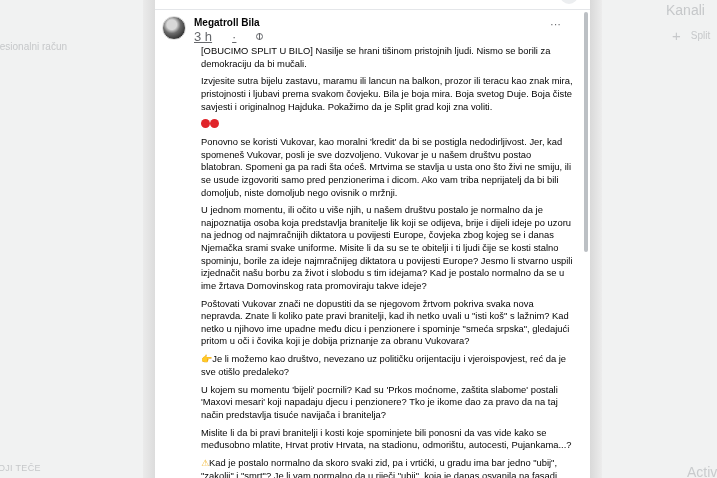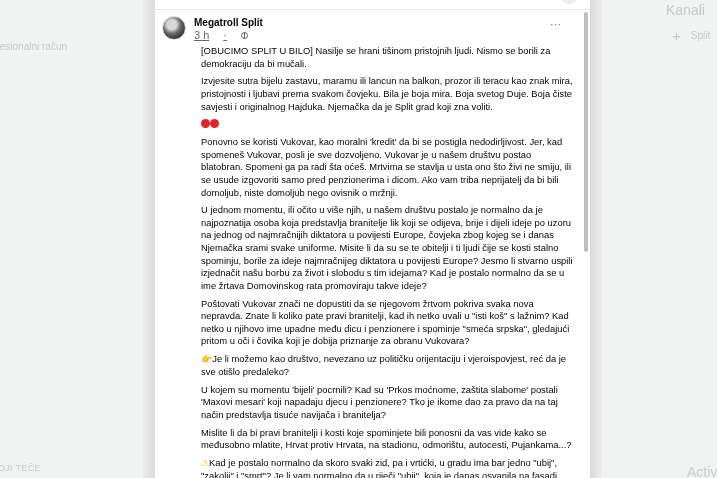--- a/index.html
+++ b/index.html
@@ -68,21 +68,21 @@
     position: absolute; left: 0; top: 11px; width: 428px; padding: 0 6px 0 6px;
   }
   .post-head { display: flex; align-items: flex-start; height: 34px; padding-top: 5px; position: relative; }
   .avatar {
     width: 24px; height: 24px; border-radius: 50%; margin-left: 1px;
     background: radial-gradient(circle at 40% 35%, #d8d8d8 0 25%, #6c6c6c 45%, #2a2a2a 80%);
     border: 1px solid #e0e0e0;
   }
   .post-meta { margin-left: 8px; margin-top: 1px; }
   .author { font-size: 10px; font-weight: bold; color: #050505; }
-  .time-row { font-size: 11px; color: #65676b; display: flex; align-items: center; gap: 14px; margin-top: 1px; text-decoration: underline; }
+  .time-row { font-size: 13px; color: #65676b; display: flex; align-items: center; gap: 20px; margin-top: 1px; text-decoration: underline; }
   .globe {
     display: inline-block; width: 7px; height: 7px; border: 1px solid #65676b; border-radius: 50%;
     position: relative;
   }
   .globe::after {
     content: ""; position: absolute; left: 2px; top: -1px; width: 1px; height: 7px; background: #65676b;
   }
   .more-btn {
     position: absolute; right: 16px; top: 7px; font-size: 11px; color: #65676b; letter-spacing: 0px;
   }
@@ -115,33 +115,33 @@
 
 <div class="dialog">
   <div class="dialog-header">
     <div class="close-circle"></div>
   </div>
 
   <div class="post">
     <div class="post-head">
       <div class="avatar"></div>
       <div class="post-meta">
-        <div class="author">Megatroll Split</div>
+        <div class="author">Megatroll Bila</div>
         <div class="time-row">
           <span>3 h</span>
           <span>·</span>
           <span class="globe"></span>
         </div>
       </div>
       <div class="more-btn">···</div>
     </div>
 
     <div class="post-body">
       <p>[OBUCIMO SPLIT U BILO] Nasilje se hrani tišinom pristojnih ljudi. Nismo se borili za demokraciju da bi mučali.</p>
-      <p>Izvjesite sutra bijelu zastavu, maramu ili lancun na balkon, prozor ili teracu kao znak mira, pristojnosti i ljubavi prema svakom čovjeku. Bila je boja mira. Boja svetog Duje. Boja čiste savjesti i originalnog Hajduka. Njemačka da je Split grad koji zna voliti.</p>
+      <p>Izvjesite sutra bijelu zastavu, maramu ili lancun na balkon, prozor ili teracu kao znak mira, pristojnosti i ljubavi prema svakom čovjeku. Bila je boja mira. Boja svetog Duje. Boja čiste savjesti i originalnog Hajduka. Pokažimo da je Split grad koji zna voliti.</p>
       <p><span class="emoji-red"></span><span class="emoji-red"></span></p>
       <p>Ponovno se koristi Vukovar, kao moralni 'kredit' da bi se postigla nedodirljivost. Jer, kad spomeneš Vukovar, posli je sve dozvoljeno. Vukovar je u našem društvu postao blatobran. Spomeni ga pa radi šta oćeš. Mrtvima se stavlja u usta ono što živi ne smiju, ili se usude izgovoriti samo pred penzionerima i dicom. Ako vam triba neprijatelj da bi bili domoljub, niste domoljub nego ovisnik o mržnji.</p>
       <p>U jednom momentu, ili očito u više njih, u našem društvu postalo je normalno da je najpoznatija osoba koja predstavlja branitelje lik koji se odijeva, brije i dijeli ideje po uzoru na jednog od najmračnijih diktatora u povijesti Europe, čovjeka zbog kojeg se i danas Njemačka srami svake uniforme. Misite li da su se te obitelji i ti ljudi čije se kosti stalno spominju, borile za ideje najmračnijeg diktatora u povijesti Europe? Jesmo li stvarno uspili izjednačit našu borbu za život i slobodu s tim idejama?  Kad je postalo normalno da se u ime žrtava Domovinskog rata promoviraju takve ideje?</p>
       <p>Poštovati Vukovar znači ne dopustiti da se njegovom žrtvom pokriva svaka nova nepravda.  Znate li koliko pate pravi branitelji, kad ih netko uvali u "isti koš" s lažnim? Kad netko u njihovo ime upadne među dicu i penzionere i spominje "smeća srpska", gledajući pritom u oči i čovika koji je dobija priznanje za obranu Vukovara?</p>
       <p><span class="emoji-hand">👉</span><span>Je li možemo kao društvo, nevezano uz političku orijentaciju i vjeroispovjest, reć da je sve otišlo predaleko?</span></p>
       <p>U kojem su momentu 'bijeli' pocrnili? Kad su 'Prkos moćnome, zaštita slabome' postali 'Maxovi mesari' koji napadaju djecu i penzionere? Tko je ikome dao za pravo da na taj način predstavlja tisuće navijača i branitelja?</p>
       <p>Mislite li da bi pravi branitelji i kosti koje spominjete bili ponosni da vas vide kako se međusobno mlatite, Hrvat protiv Hrvata, na stadionu, odmorištu, autocesti, Pujankama...?</p>
       <p><span class="emoji-warn">⚠</span><span>Kad je postalo normalno da skoro svaki zid, pa i vrtićki, u gradu ima bar jedno "ubij", "zakolji" i "smrt"? Je li vam normalno da u riječi "ubij", koja je danas osvanila na fasadi osnovne škole u kojoj</span></p>
     </div>
   </div>

